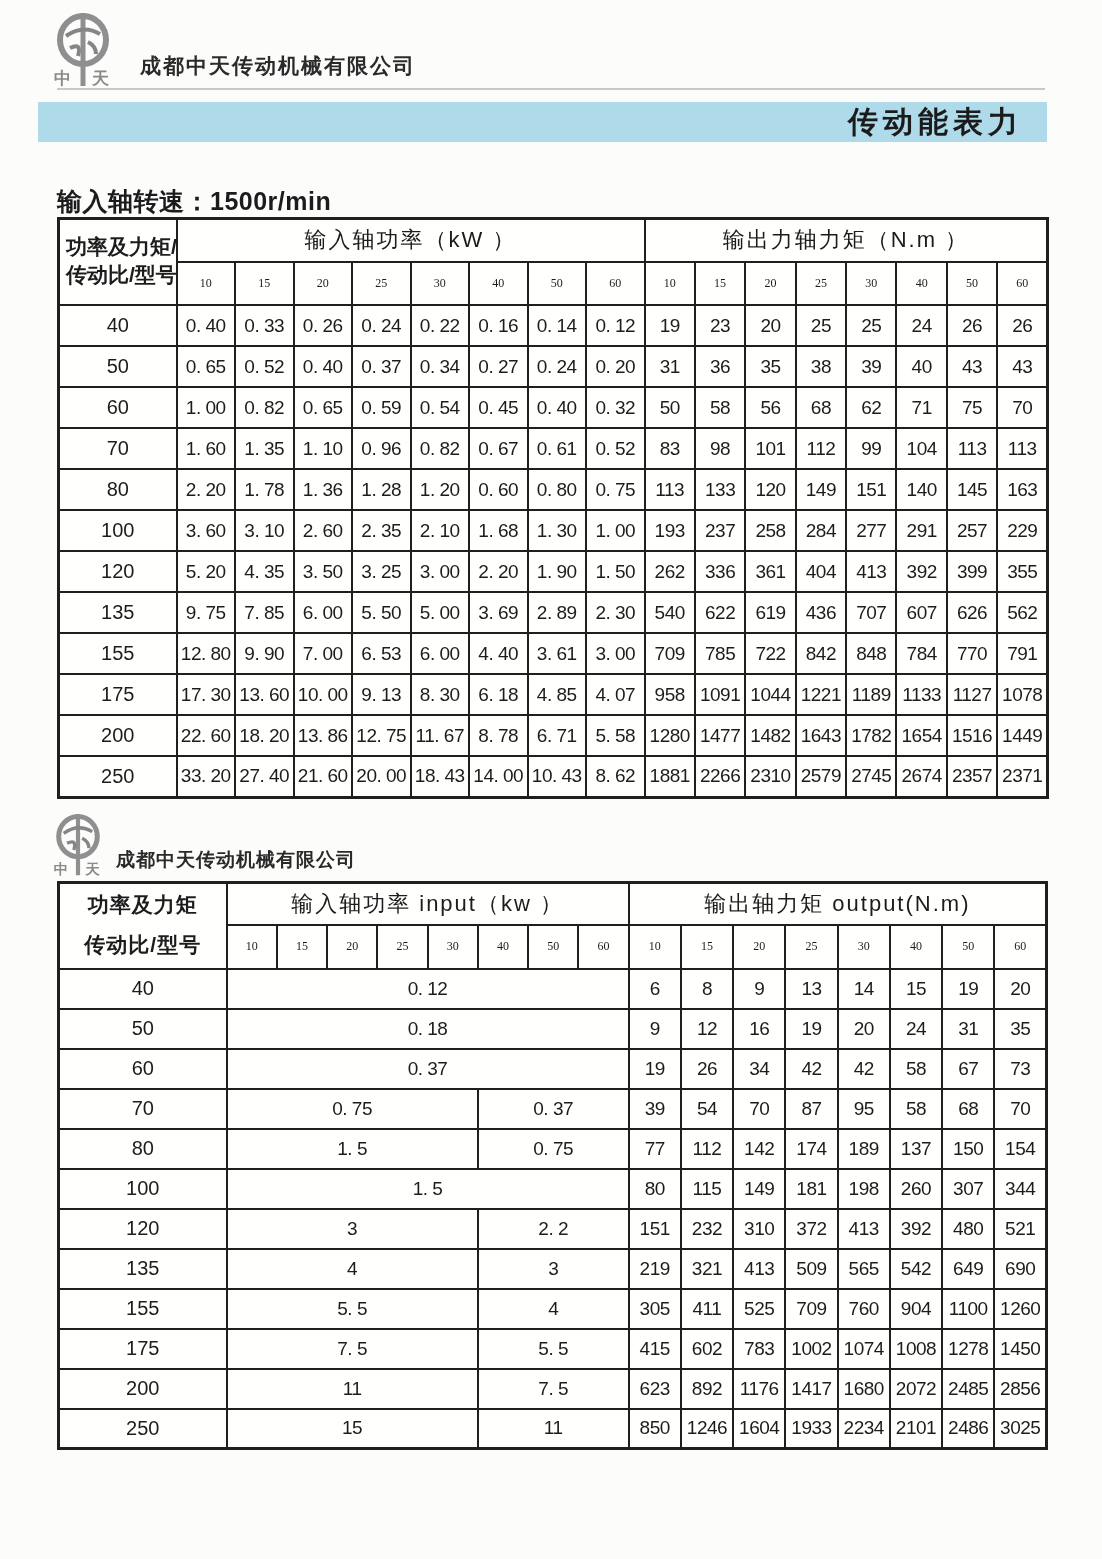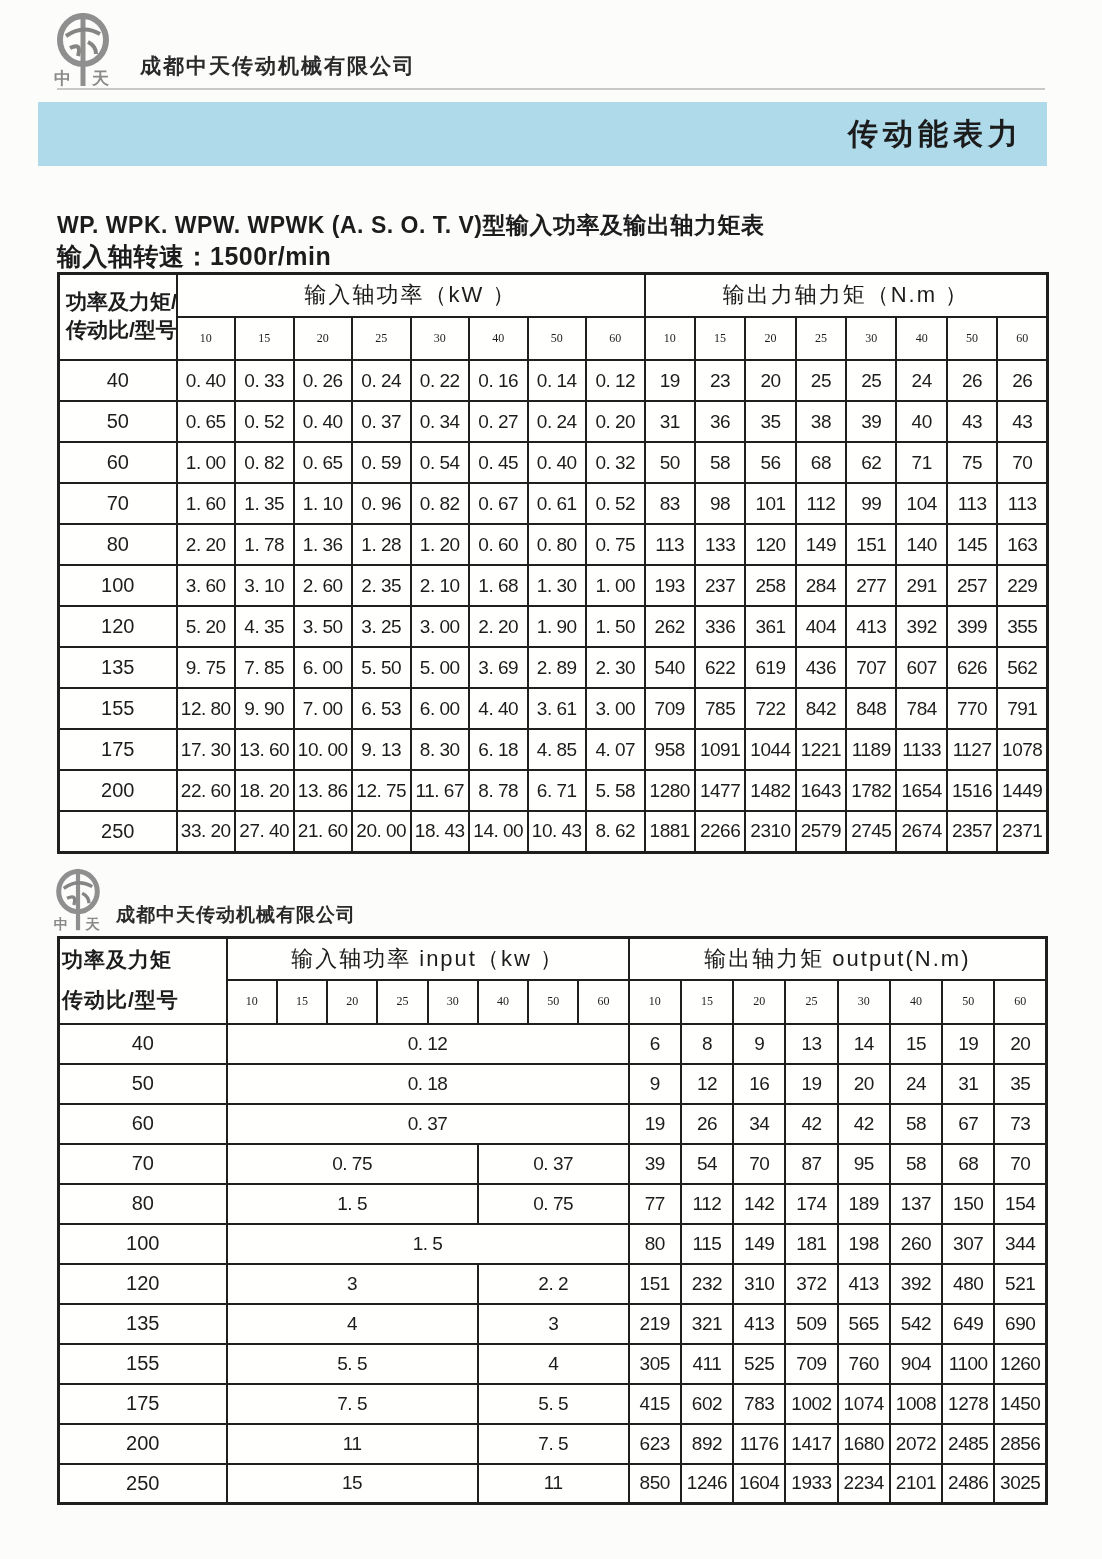--- a/index.html
+++ b/index.html
@@ -18,21 +18,21 @@
   .logo { flex:0 0 auto; }
   .company-name {
     font-family:"DejaVu Serif","Liberation Serif",serif;
     font-weight:700; font-size:21px; letter-spacing:2px; color:#2a2a2a;
     padding-bottom:8px;
   }
   .divider { margin:0 57px; border-top:2px solid #c9c9c9; }
 
   
   .banner {
-    margin:12px 55px 0 38px; height:64px;
+    margin:12px 55px 0 38px; height:40px;
     display:flex; align-items:center; justify-content:flex-end;
     padding-right:24px;
   }
   .banner-title { font-size:30px; font-weight:700; letter-spacing:5px; color:#1b1b1b; }
 
   
   .titles { margin:44px 57px 0; }
   .doc-title   { font-size:23px; font-weight:700; line-height:31px; letter-spacing:0.5px; }
   .doc-subtitle{ font-size:25px; font-weight:700; line-height:31px; letter-spacing:0.5px; }
 
@@ -54,21 +54,21 @@
   .t-ratio { font-size:20px; }
   .t-val   { font-size:19px; letter-spacing:-0.5px; }
 
   .corner1 {
     height:84px; display:flex; flex-direction:column; justify-content:center;
     align-items:flex-start; padding:5px 2px 8px 6px;
     font-size:21px; font-weight:600;
   }
   .corner2 {
     height:84px; display:flex; flex-direction:column; justify-content:space-between;
-    align-items:flex-start; padding:7px 2px 9px;
+    align-items:center; padding:7px 2px 9px;
     font-size:21px; font-weight:600; letter-spacing:1px;
   }
 
   
   .sec2-head { margin:14px 0 0 52px; height:64px; display:flex; align-items:flex-end; gap:12px; }
   .sec2-company {
     font-family:"DejaVu Serif","Liberation Serif",serif;
     font-weight:700; font-size:19px; letter-spacing:1px; color:#2a2a2a;
     padding-bottom:4px;
   }
@@ -93,21 +93,20 @@
     </svg>
     <div class="company-name">成都中天传动机械有限公司</div>
   </div>
   <div class="divider"></div>
 
   <div class="banner" id="banner" style="background: rgb(174, 218, 233);">
     <span class="banner-title">传动能表力</span>
   </div>
 
   <div class="titles">
-    <div class="doc-title">WP. WPK. WPW. WPWK (A. S. O. T. V)型输入功率及输出轴力矩表</div>
     <div class="doc-subtitle">输入轴转速：1500r/min</div>
   </div>
 
   <table class="power" id="table1">
       <colgroup>
         <col style="width: 118px;">
         <col style="width: 58.5px;">
         <col style="width: 58.5px;">
         <col style="width: 58.5px;">
         <col style="width: 58.5px;">

